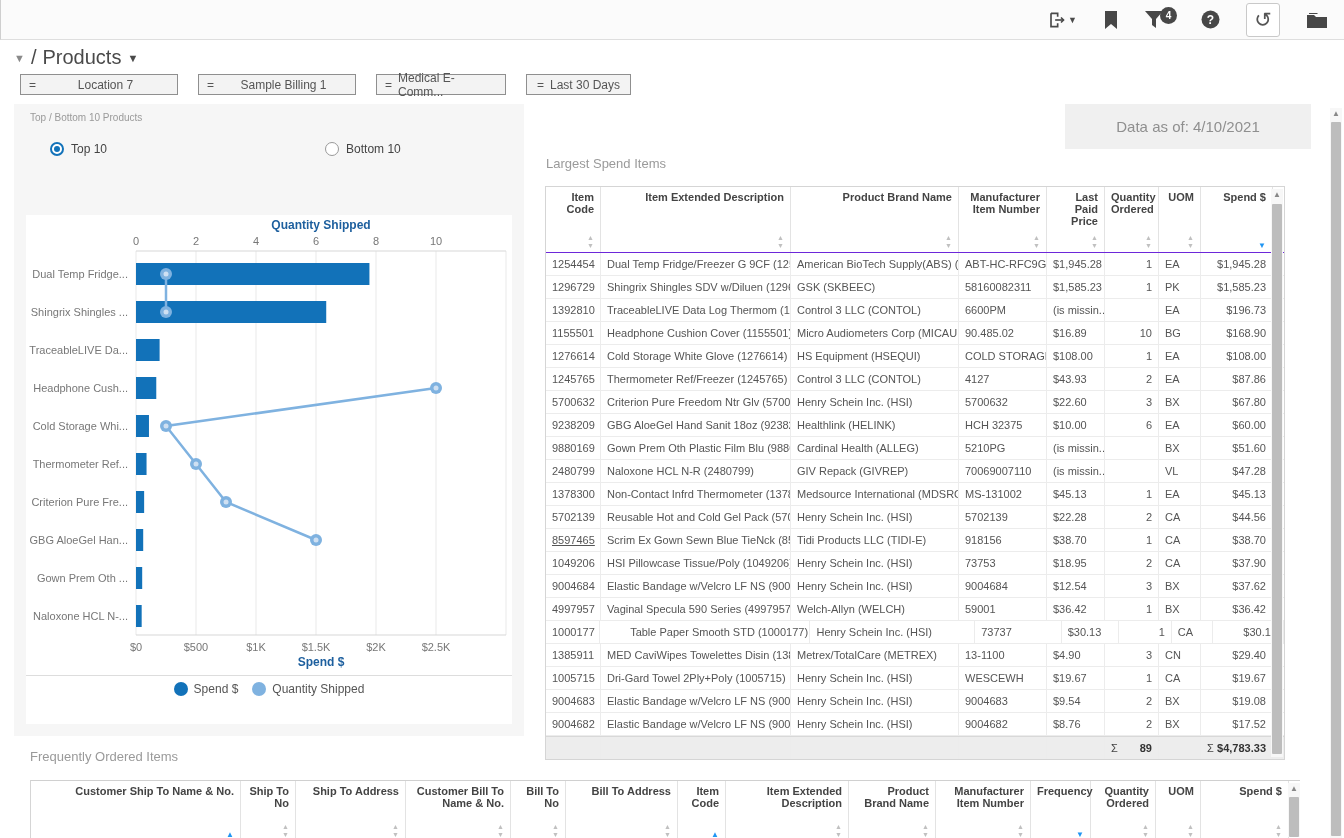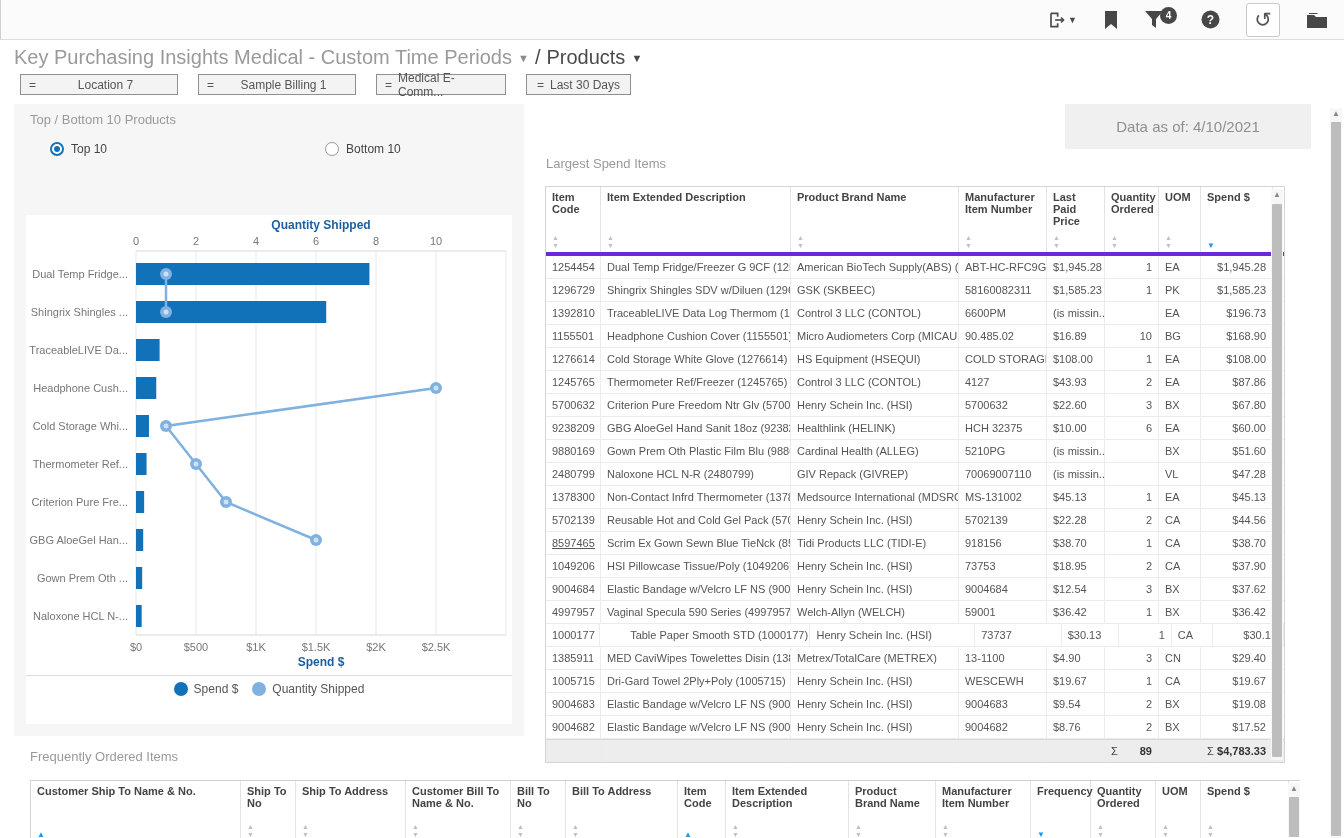--- a/index.html
+++ b/index.html
@@ -31,21 +31,21 @@
   .chip { height:21px; border:1px solid #8f8f8f; background:#f3f3f3; color:#555;
     font-size:12px; display:flex; align-items:center; padding:0 8px; cursor:pointer; }
   .chip .eq { margin-right:6px; color:#555; }
   .chip-wide { width:158px; }
   .chip-wide .lbl { flex:1; text-align:center; }
   .chip-3 { width:130px; justify-content:center; }
   .chip-4 { width:105px; justify-content:center; }
 
   
   .left-panel { position:absolute; left:14px; top:104px; width:510px; height:632px; background:#f6f6f6; }
-  .panel-title { position:absolute; left:16px; top:8px; font-size:13px; color:#9a9a9a; }
+  .panel-title { position:absolute; left:16px; top:8px; font-size:10px; color:#9a9a9a; }
   .radio-row { position:absolute; left:22px; top:38px; width:460px; display:flex;margin-left:14px; }
   .radio-item { display:flex; align-items:center; gap:7px; font-size:12px; color:#444; cursor:pointer; }
   .radio-item + .radio-item { margin-left:218px; }
   .radio { width:14px; height:14px; border-radius:50%; background:#fff; border:1px solid #999;
     display:flex; align-items:center; justify-content:center; }
   .radio.sel { border:2px solid #1272b9; }
   .radio.sel::after { content:""; width:6px; height:6px; border-radius:50%; background:#1272b9; }
   .chart-card { position:absolute; left:12px; top:111px; width:486px; height:509px; background:#fff; }
   .chart-title { padding:8px 0 0 14px; font-size:14px; color:#8f8f8f; }
   svg text { font-family:"Liberation Sans", sans-serif; }
@@ -60,21 +60,21 @@
     font-family:"Liberation Sans", sans-serif; }
   .data-asof { position:absolute; left:1065px; top:104px; width:246px; height:45px; background:#f0f0f0;
     color:#8f8f8f; font-size:15px; display:flex; align-items:center; justify-content:center; }
 
   
   .spend-title { position:absolute; left:546px; top:156px; font-size:13px; color:#9a9a9a; }
   .spend-table { position:absolute; left:545px; top:186px; width:740px; border:1px solid #d5d5d5; background:#fff; }
   .freq-title { position:absolute; left:30px; top:749px; font-size:13px; color:#9a9a9a; }
   .freq-table { position:absolute; left:30px; top:780px; width:1270px; height:58px; overflow:hidden;
     border-top:1px solid #d0d0d0; border-left:1px solid #d5d5d5; background:#fff; }
-  .thead { display:flex; border-bottom:4px solid #6d28d9; }
+  .thead { display:flex; border-bottom:1px solid #6d28d9;text-align:right; }
   .th { padding:4px 6px 3px 6px; font-size:11px; font-weight:bold; color:#444;
     border-right:1px solid #e3e3e3; display:flex; flex-direction:column; cursor:pointer; }
   .th .sort { margin-top:auto; line-height:7px; padding-top:6px; }
   .sort-n { font-size:7px; color:#c0c0c0; letter-spacing:0; }
   .sort-a { font-size:8px; color:#2196f3; }
   .sort-d { font-size:8px; color:#2196f3; }
   .trow { display:flex; border-bottom:1px solid #ececec; background:#fff; }
   .td { padding:3px 6px; font-size:11px; color:#555; border-right:1px solid #ececec;
     white-space:nowrap; overflow:hidden; height:22px; line-height:16px; }
   .td.r { text-align:right; }
@@ -140,21 +140,20 @@
       <span>
         <svg width="22" height="18" viewBox="0 0 22 18">
             <path d="M1 4h7l2 2h11v11H1z" fill="#474747"></path>
         <path d="M3 2h8l1 1H3z" fill="#474747"></path>
           </svg>
         </span>
     </div>
   </div>
 
   <div class="title-row">
-    <span>Key Purchasing Insights Medical - Custom Time Periods</span>
     <span class="title-caret">▼</span>
     <span class="title-secondary">/</span>
     <span class="title-secondary">Products</span>
     <span class="title-caret2">▼</span>
   </div>
 
   <div class="chips">
     <div class="chip chip-wide">
       <span class="eq">=</span>
       <span class="lbl">Location 7</span>

